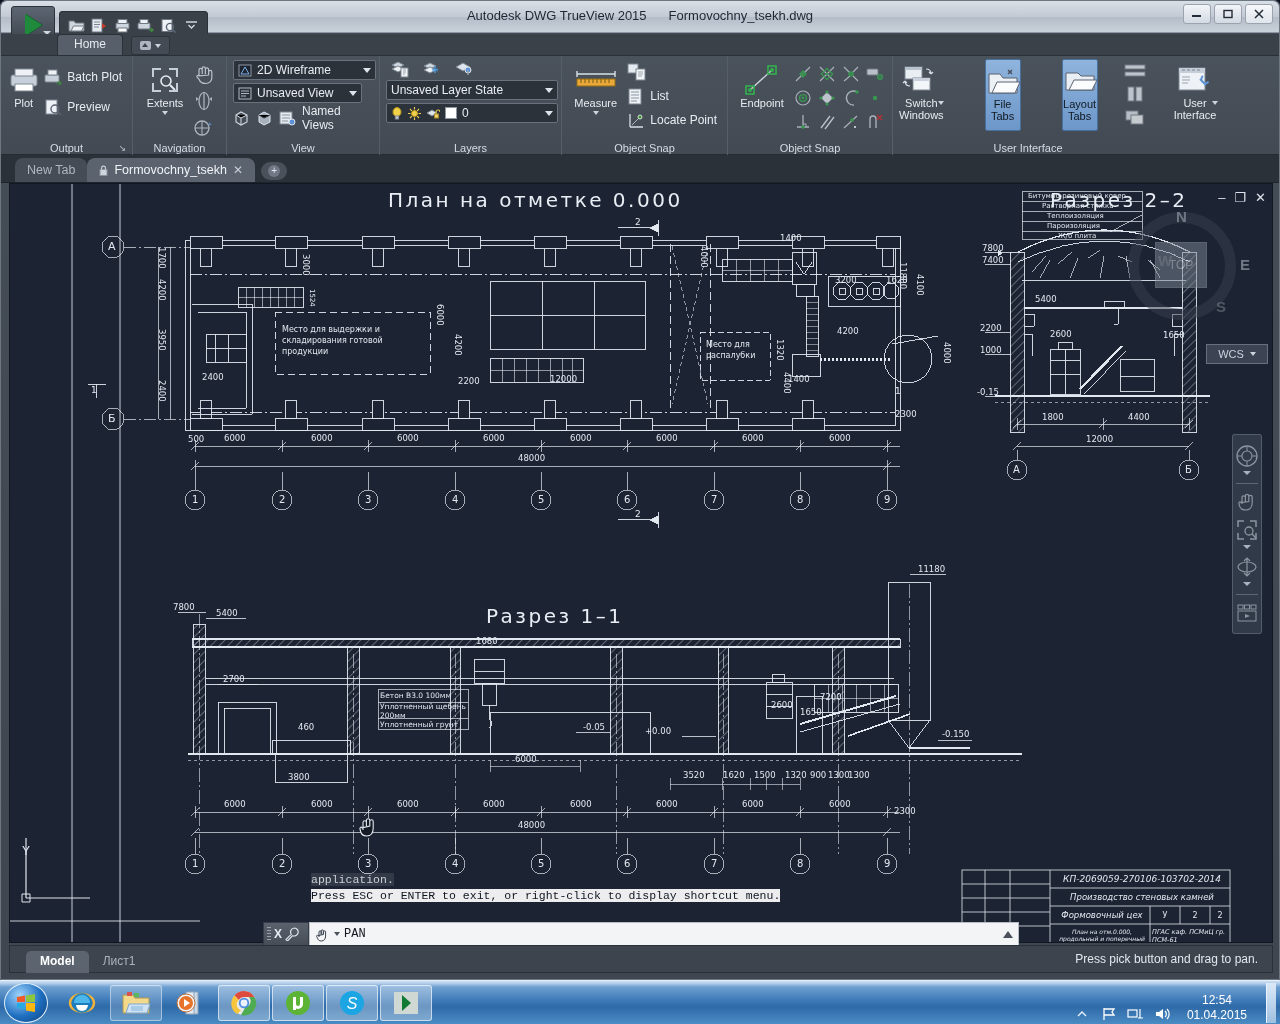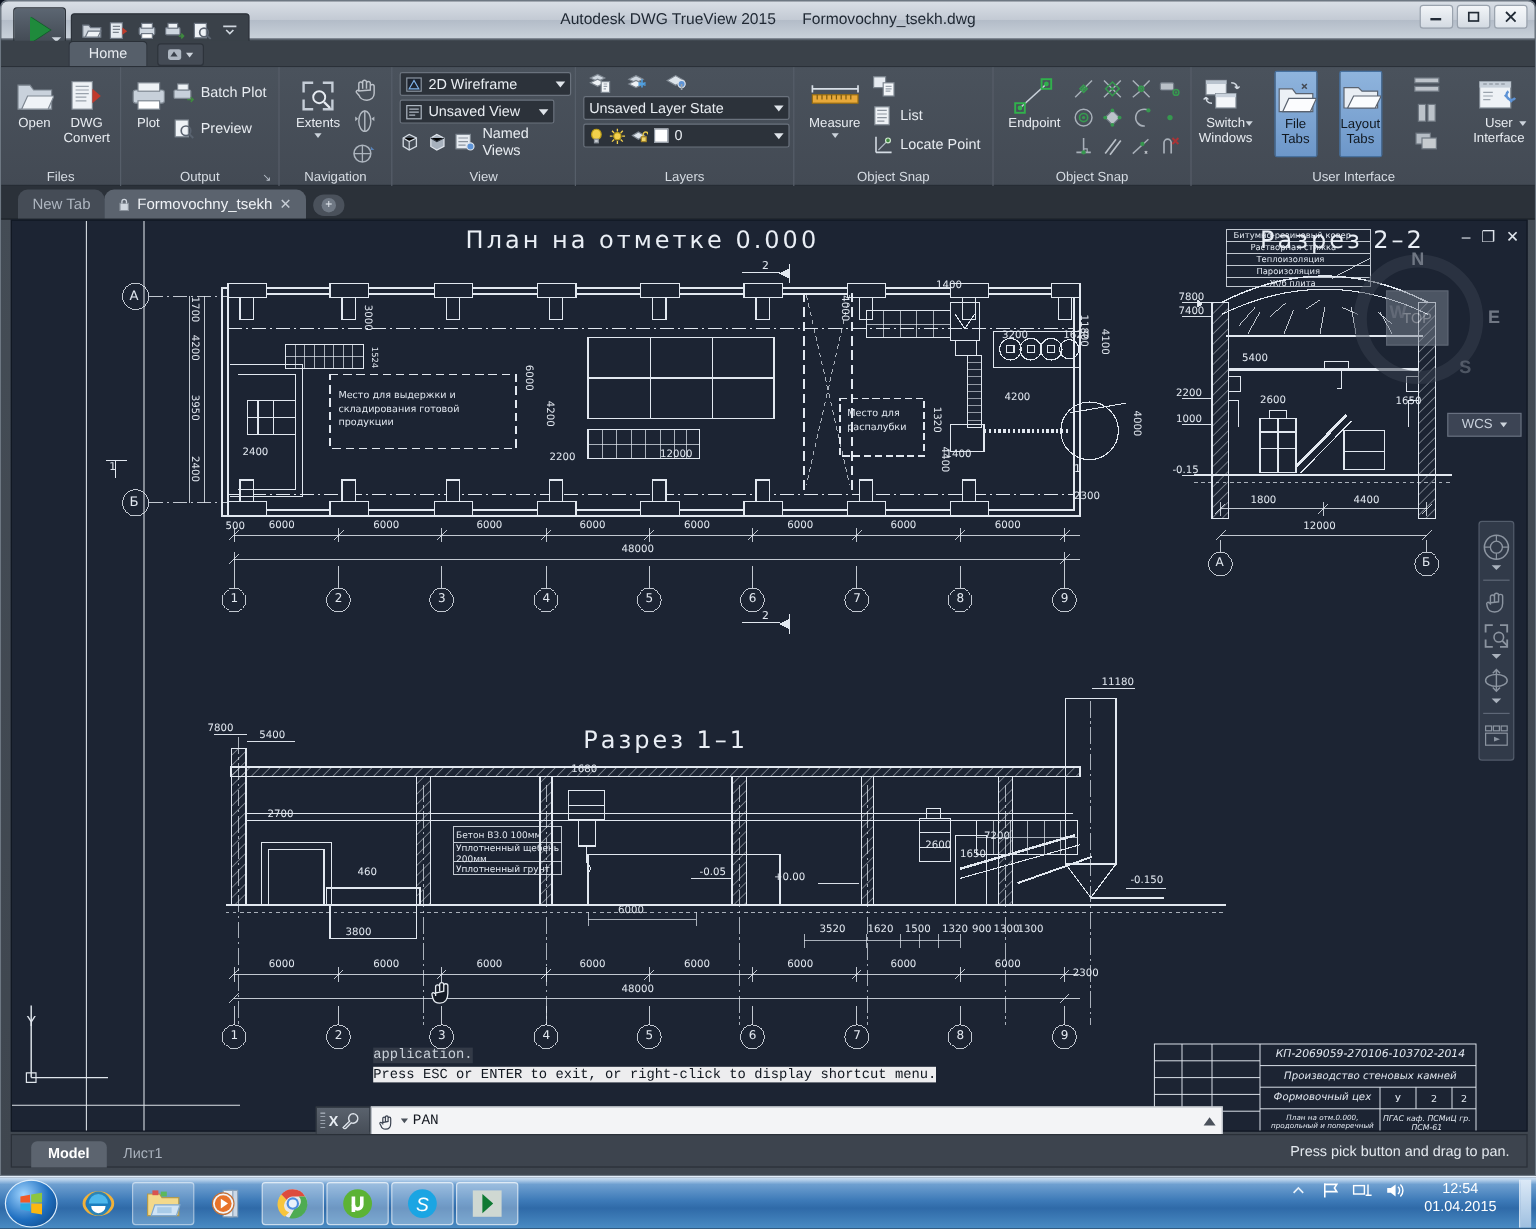--- a/index.html
+++ b/index.html
@@ -122,21 +122,21 @@
     width: 0; height: 0; border-left: 4px solid transparent; border-right: 4px solid transparent;
     border-top: 5px solid #dfe4ea;
   }
   .row-ic { display: flex; align-items: center; gap: 6px; height: 24px; color:#e8ecf1; font-size:12px;}
 
   svg { display: block; }
 
   
   .toggled {
     background: linear-gradient(to bottom,#8fb4dd,#6d97c9);
-    border: 1px solid #47719f; border-radius: 2px; color: #101820;
+    border: 1px solid #47719f; border-radius: 2px; color: #101820; margin-left: 23px;
   }
 
   
   .filetabs {
     position: absolute; left: 0; top: 154px; width: 100%; height: 28px;
     background: #2b3views; background: #2b3139;
     border-bottom: 1px solid #1d232a;
     display: flex; align-items: flex-end; padding-left: 14px;
   }
   .ftab {
@@ -248,21 +248,21 @@
     background: radial-gradient(circle at 35% 30%, #9fd4ff, #1f6fc0 55%, #0c3f78 100%);
     border: 1px solid #dfeefb; display:flex;align-items:center;justify-content:center;
   }
   .tb-items { display: flex; align-items: center; gap: 2px; margin-left: 8px; }
   .tb-item {
     width: 52px; height: 36px; border-radius: 3px;
     display: flex; align-items: center; justify-content: center;
   }
   .tb-item.pinned { background: rgba(255,255,255,0.18); border: 1px solid rgba(255,255,255,0.45); }
   .tb-item.running { background: rgba(255,255,255,0.30); border: 1px solid rgba(255,255,255,0.60); }
-  .tray { margin-left: auto; display: flex; align-items: flex-start; gap: 9px; padding-right: 4px; }
+  .tray { margin-left: auto; display: flex; align-items: flex-end; gap: 9px; padding-right: 4px; }
   .tray-ic { width: 18px; height: 18px; display:flex;align-items:center;justify-content:center;}
   .clock { text-align: center; color: #ffffff; font-size: 12px; line-height: 15px; padding: 0 6px;}
   .show-desktop { width: 10px; height: 40px; margin-left: 4px;
     background: linear-gradient(to bottom,#dce9f7,#9fc0e0); border-left: 1px solid #eaf3fc;}
 </style>
 </head>
 <body>
 
 <div id="app">
 
@@ -342,45 +342,20 @@
     <div class="ribbon-tabs">
       <div class="rtab">Home</div>
       <div class="rtab-extra">
         <span class="mini-up"></span>
         <span class="caret"></span>
       </div>
     </div>
 
     <div class="ribbon">
 
-      <div class="panel" style="width:100px">
-        <div class="panel-body">
-          <div class="big-btn">
-            <span class="gl">
-              <svg width="32" height="28" viewBox="0 0 32 28">
-                  <path d="M2 5h10l3 4h15v16H2z" fill="#c9d2dc" stroke="#7e8791"></path>
-                  <path d="M5 25l5-11h22l-5 11z" fill="#eff3f7" stroke="#7e8791"></path>
-                </svg>
-            </span>
-            <span>Open</span>
-          </div>
-          <div class="big-btn">
-            <span class="gl">
-              <svg width="32" height="28" viewBox="0 0 32 28">
-                  <rect x="4" y="2" width="17" height="23" fill="#eef2f6" stroke="#7e8791"></rect>
-                  <path d="M7 6h11M7 9h11M7 12h11M7 15h9M7 18h9" stroke="#99a2ac"></path>
-                  <path d="M21 8l7 6-7 6z" fill="#c0392b"></path>
-                </svg>
-            </span>
-            <span>DWG</span>
-            <span>Convert</span>
-          </div>
-        </div>
-        <div class="panel-title">Files</div>
-      </div>
 
       <div class="panel" style="width:132px">
         <div class="panel-body">
           <div class="big-btn">
             <span class="gl">
               <svg width="32" height="28" viewBox="0 0 32 28">
                   <rect x="3" y="9" width="26" height="11" rx="2" fill="#c7d0da" stroke="#7e8791"></rect>
                   <rect x="7" y="3" width="18" height="7" fill="#eef2f6" stroke="#7e8791"></rect>
                   <rect x="7" y="18" width="18" height="7" fill="#fff" stroke="#7e8791"></rect>
                 </svg>
@@ -1273,21 +1248,21 @@
         <span style="position:absolute;left:787px;top:674px;font-size:10px">8</span>
         <span style="position:absolute;left:874px;top:674px;font-size:10px">9</span>
 
         <div style="position:absolute;left:1046px;top:690px;width:172px;text-align:center;font-size:9px;font-style:italic">КП-2069059-270106-103702-2014</div>
         <div style="position:absolute;left:1046px;top:708px;width:172px;text-align:center;font-size:8.5px;font-style:italic">Производство стеновых камней</div>
         <div style="position:absolute;left:1046px;top:726px;width:92px;text-align:center;font-size:8.5px;font-style:italic">Формовочный цех</div>
         <div style="position:absolute;left:1142px;top:727px;width:26px;text-align:center;font-size:8px">У</div>
         <div style="position:absolute;left:1172px;top:727px;width:26px;text-align:center;font-size:8px">2</div>
         <div style="position:absolute;left:1200px;top:727px;width:20px;text-align:center;font-size:8px">2</div>
         <div style="position:absolute;left:1044px;top:744px;width:96px;text-align:center;font-size:6px;line-height:7px;font-style:italic">План на отм.0.000, продольный и поперечный разрезы</div>
-        <div style="position:absolute;left:1142px;top:744px;width:74px;text-align:center;font-size:6.5px;line-height:8px;font-style:italic">ПГАС каф. ПСМиЦ гр. ПСМ-61</div>
+        <div style="position:absolute;left:1142px;top:744px;width:74px;text-align:left;font-size:6.5px;line-height:8px;font-style:italic">ПГАС каф. ПСМиЦ гр. ПСМ-61</div>
       </div>
 
       <div style="position:absolute;left:8px;top:642px;width:80px;height:80px">
         <svg width="80" height="80" viewBox="0 0 80 80">
             <path d="M8 72 V12 M8 72 H72" stroke="#dfe5ec" stroke-width="1.2" fill="none"></path>
             <path d="M4 68 h8 v8 h-8 z" stroke="#dfe5ec" fill="none"></path>
           </svg>
       </div>
       <span style="position:absolute;left:12px;top:660px;color:#e2e8f0;font-size:12px">Y</span>
 

